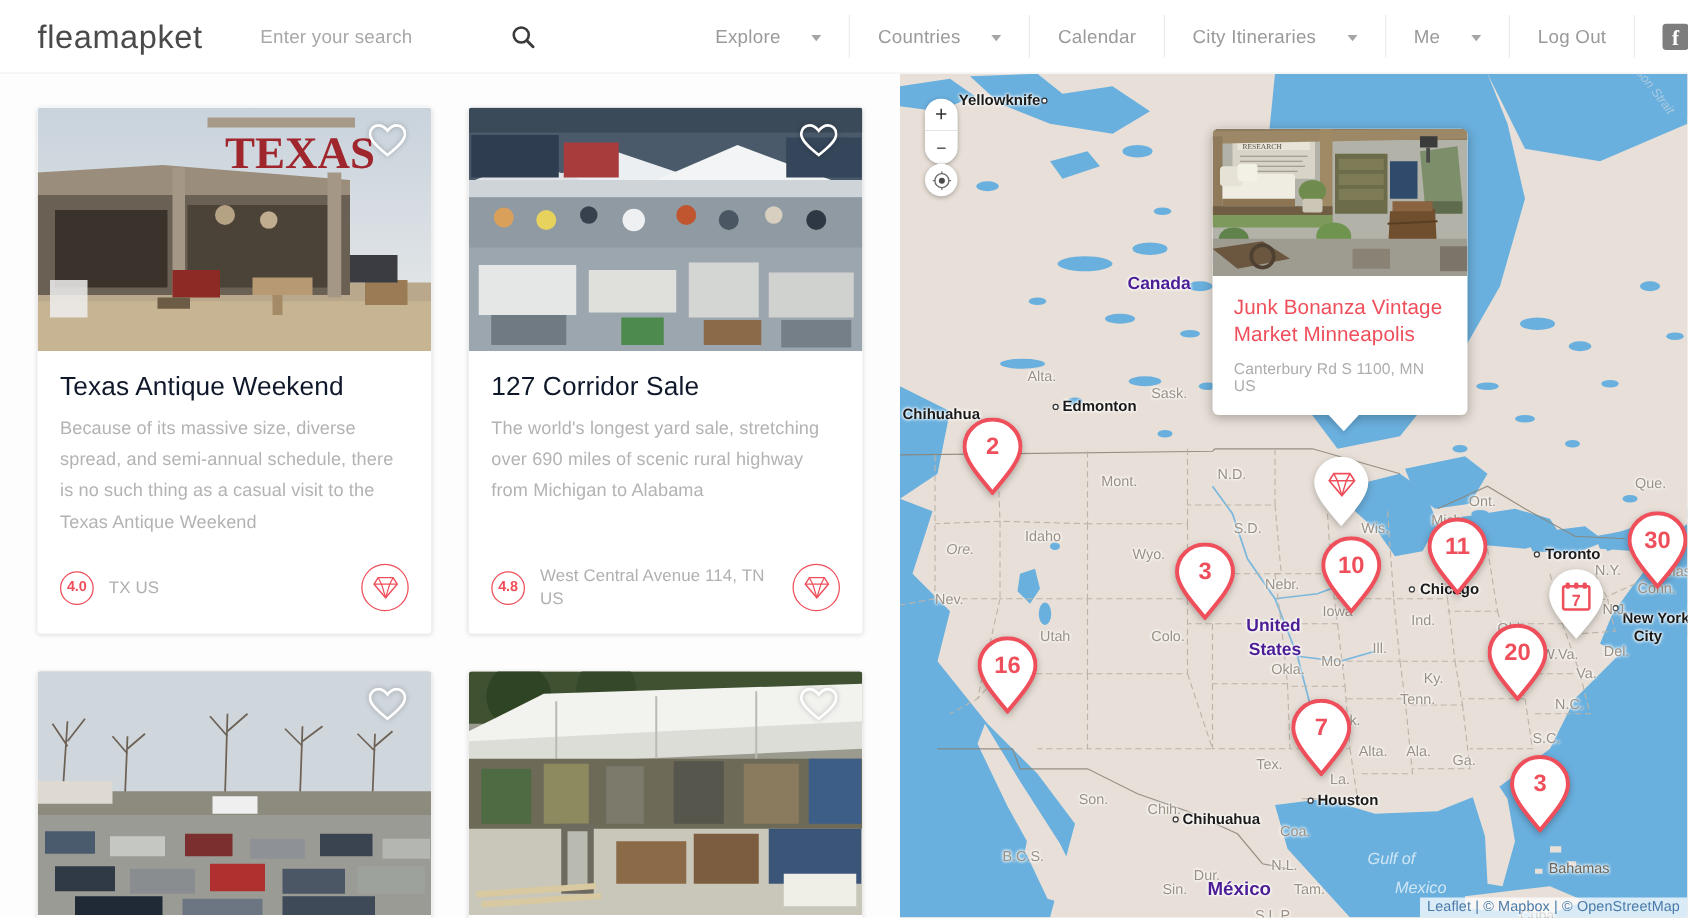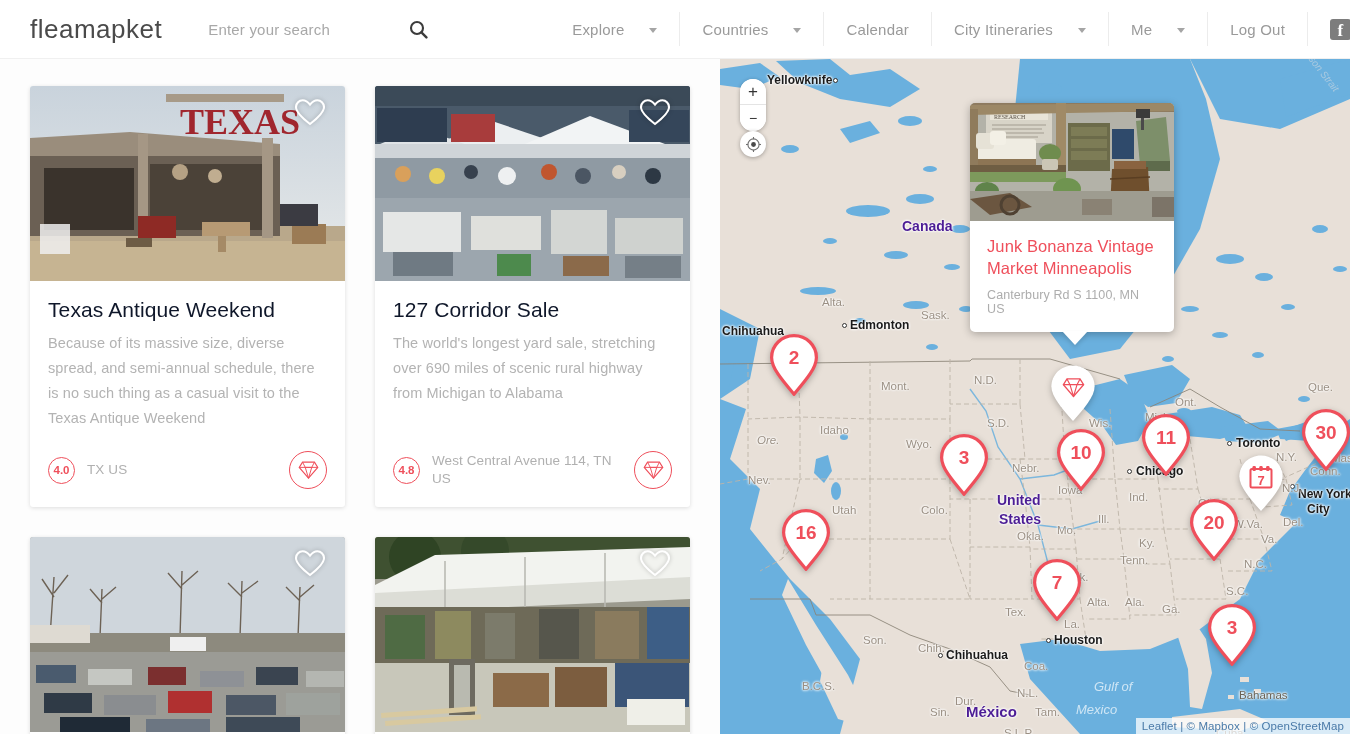--- a/index.html
+++ b/index.html
@@ -650,21 +650,21 @@
     <div class="map-label state" style="left:264px;top:601px;margin-left:40px;">Coa.</div>
     <div class="map-label state" style="left:82px;top:621px;">B.C.S.</div>
     <div class="map-label state" style="left:235px;top:636px;">Dur.</div>
     <div class="map-label state" style="left:210px;top:647px;">Sin.</div>
     <div class="map-label state" style="left:297px;top:628px;">N.L.</div>
     <div class="map-label state" style="left:315px;top:647px;">Tam.</div>
     <div class="map-label country" style="left:246px;top:644px;font-size:15px;">México</div>
     <div class="map-label state" style="left:284px;top:668px;">S.L.P.</div>
 
     <div class="map-label water" style="left:374px;top:620px;">Gulf of</div>
-    <div class="map-label water" style="left:356px;top:643px;">Mexico</div>
+    <div class="map-label water" style="left:396px;top:643px;">Mexico</div>
     <div class="map-label state" style="left:519px;top:630px;color:#6b6356;">Bahamas</div>
     <div class="map-label state" style="left:496px;top:668px;color:#6b6356;">Cuba</div>
     <div class="map-label state" style="left:588px;top:322px;">Que.</div>
     <div class="map-label state" style="left:455px;top:337px;">Ont.</div>
     <div class="map-label water2" style="left:568px;top:2px;transform:rotate(52deg);">Hudson Strait</div>
     <div class="map-label water" style="left:395px;top:121px;">Hudson</div>
     <div class="map-label water" style="left:400px;top:145px;">Bay</div>
   </div>
 
   <div class="zoom-ctl">

